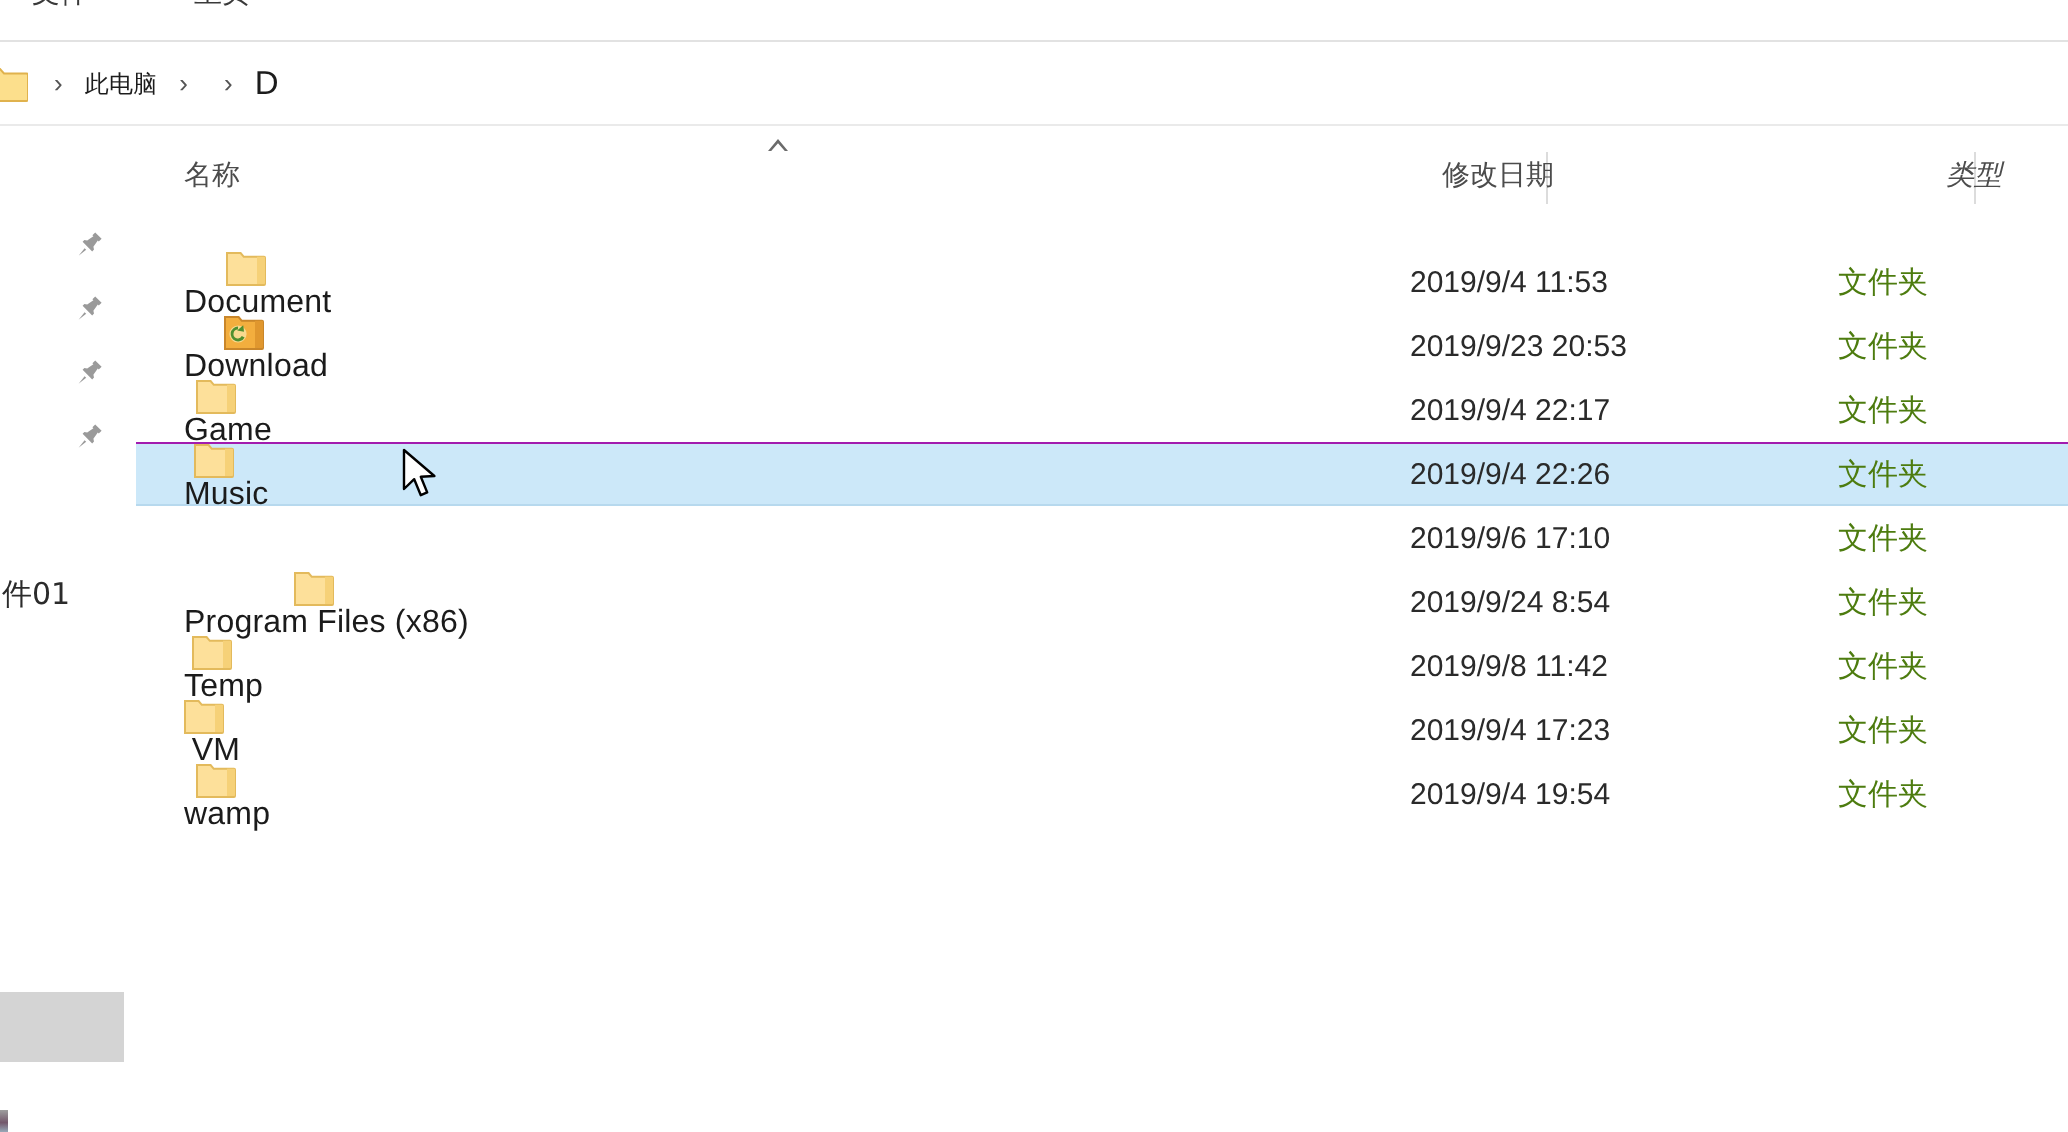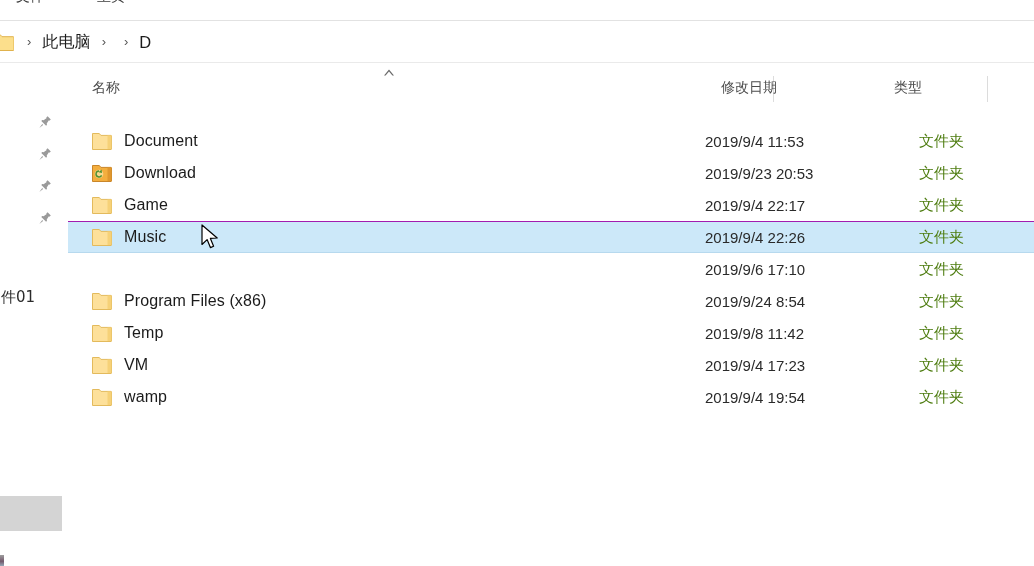--- a/index.html
+++ b/index.html
@@ -76,21 +76,21 @@
     white-space: nowrap;
   }
   .crumb {
     font-size: 16.5px;
     color: #1c1c1c;
     padding: 2px 2px;
     letter-spacing: 0.1px;
   }
   .crumb.cn {
     font-family: Liberation Serif, serif;
-    font-size: 16px;
+    font-size: 12px;
   }
   .crumb-sep {
     font-size: 13px;
     color: #555;
     padding: 0 9px;
     transform: translateY(-1px);
   }
   .addr-bottom-line {
     position: absolute;
     left: 0; bottom: 0;
@@ -161,21 +161,21 @@
     align-items: center;
   }
   .hdr-label {
     font-size: 14px;
     color: #4c4c4c;
     font-family: "DejaVu Sans", "Liberation Sans", sans-serif;
     white-space: nowrap;
   }
   .hdr-name   { left: 24px; }
   .hdr-date   { left: 637px; padding-left: 16px; }
-  .hdr-type   { left: 810px; padding-left: 16px; }
+  .hdr-type   { left: 889px; padding-left: 16px; font-style: italic; }
   .hdr-div {
     position: absolute;
     top: 13px;
     width: 1px;
     height: 26px;
     background: #dcdcdc;
   }
   .hdr-div.d1 { left: 705px; }
   .hdr-div.d2 { left: 919px; }
   .sort-caret {
@@ -210,20 +210,21 @@
     border-top: 1px solid #a21caf;
     border-bottom: 1px solid #b7d9ee;
     box-sizing: border-box;
   }
   .cell-name {
     position: absolute;
     left: 24px;
     display: flex;
     align-items: center;
     height: 32px;
+    flex-direction: column;
   }
   .folder-ico {
     width: 20px;
     height: 18px;
     margin-right: 12px;
     flex: none;
   }
   .name-text {
     font-size: 16px;
     color: #1b1b1b;

